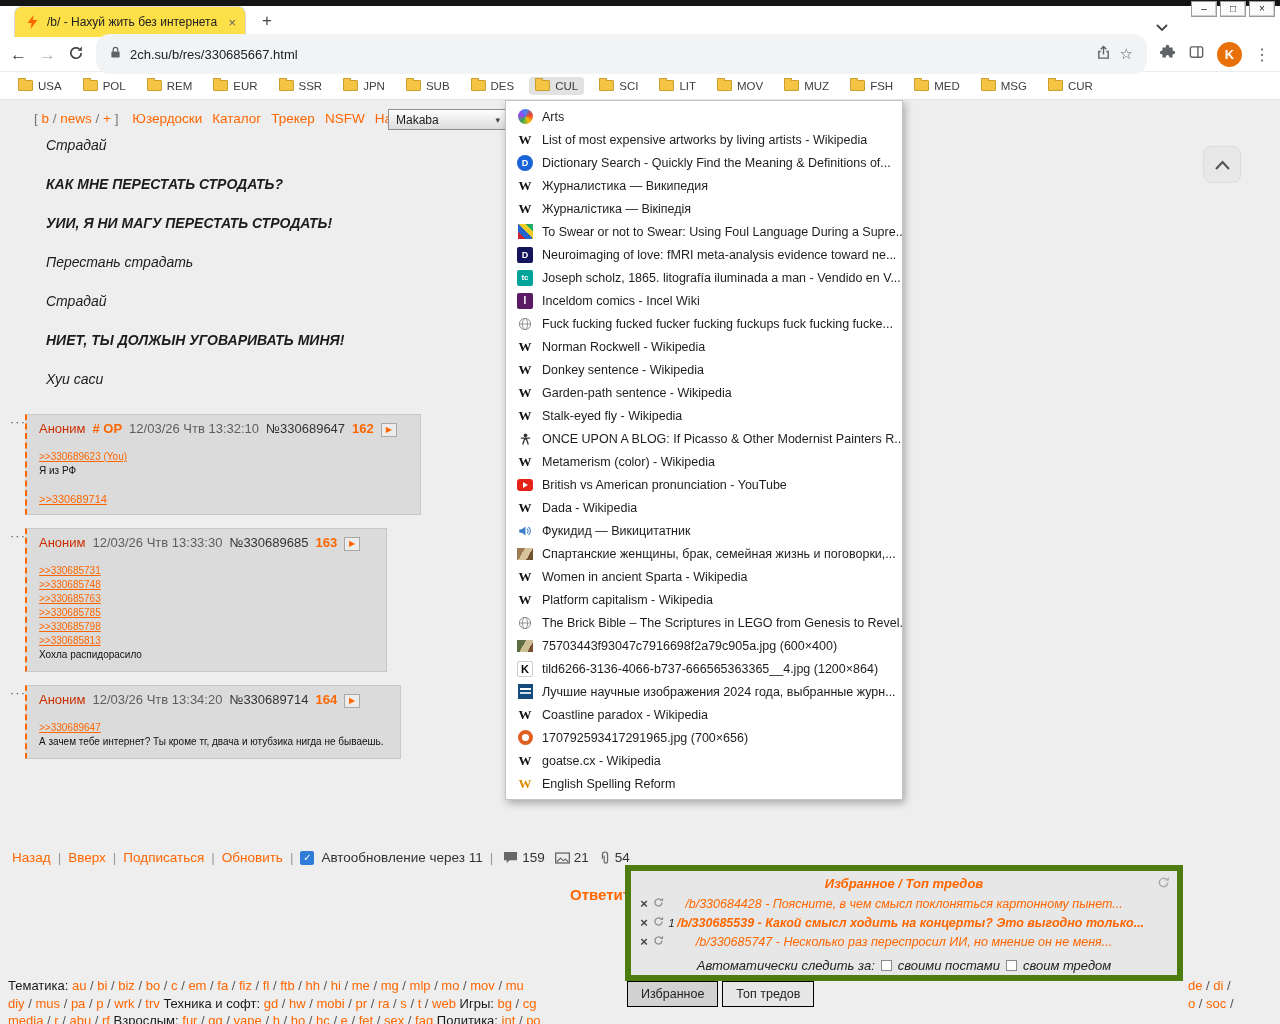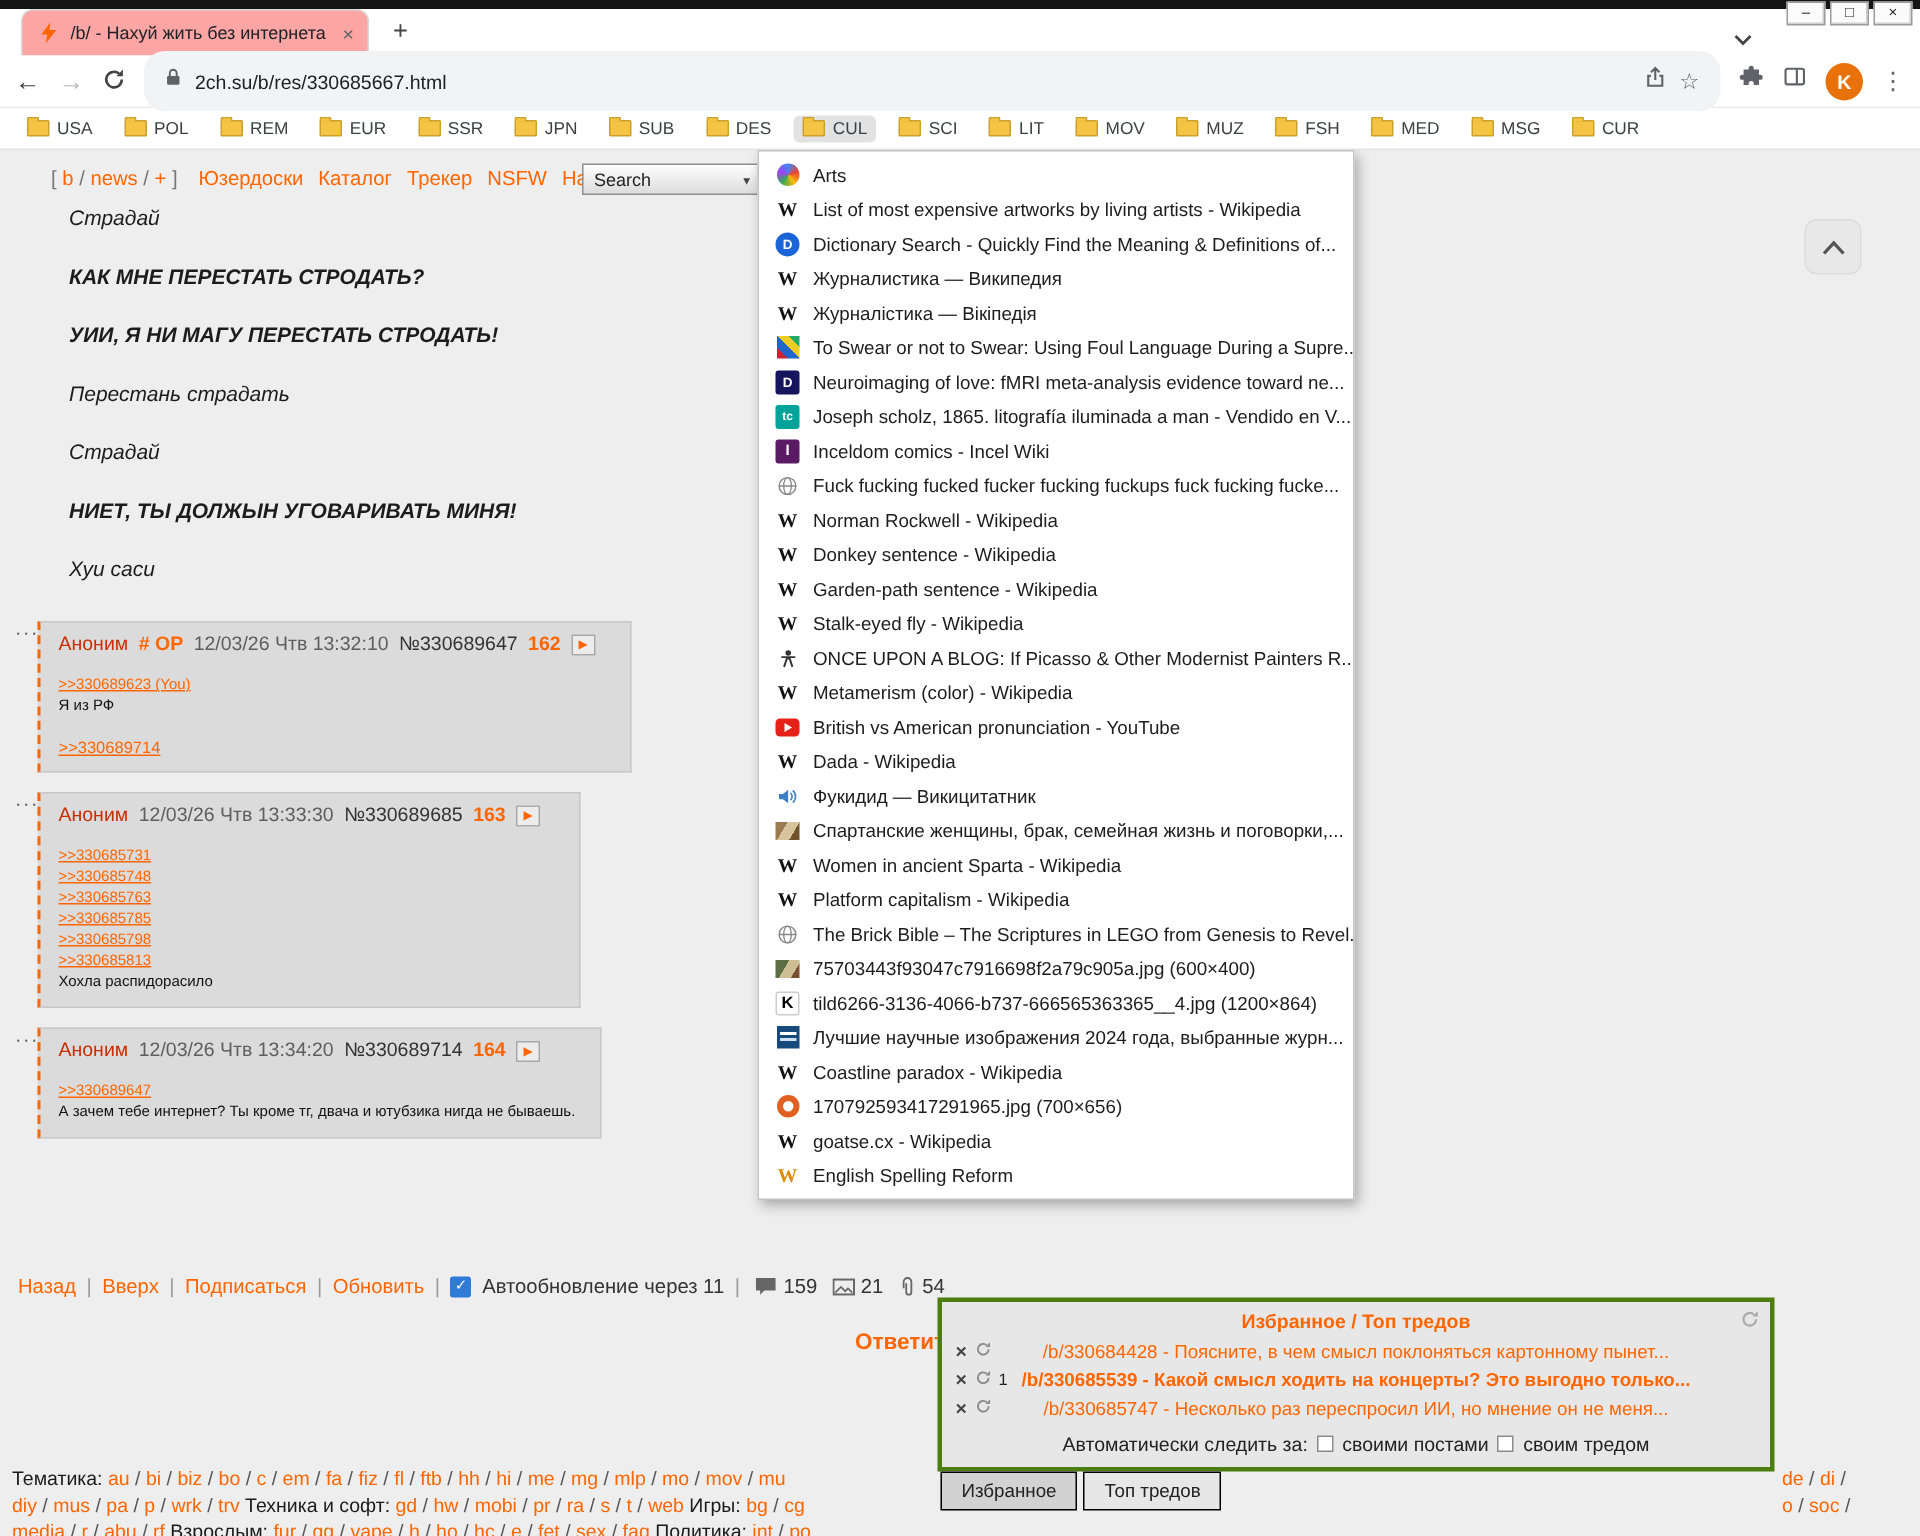--- a/index.html
+++ b/index.html
@@ -8,21 +8,21 @@
     font-family: "Liberation Sans", sans-serif; background: #fff;
   }
   
   .top-strip { position:absolute; top:0; left:0; width:1280px; height:6px; background:#141414; z-index:60; }
   .win-controls { position:absolute; top:1px; right:5px; display:flex; gap:3px; z-index:70; }
   .wc { width:26px; height:16px; background:#fbfbfb; border:1px solid #9b9b9b;
         box-shadow: inset -1px -1px 0 #d0d0d0; font-size:10px; line-height:14px; text-align:center; color:#222; }
   
   .tabstrip { position:absolute; top:6px; left:0; width:1280px; height:31px; background:#fff; z-index:55; }
   .tab { position:absolute; left:14px; top:0; width:232px; height:31px;
-         border:1px solid #d8d8d8; border-bottom:none; border-radius:8px 8px 0 0; background:#fca5a5;
+         border:1px solid #d8d8d8; border-bottom:none; border-radius:8px 8px 0 0; background:#fde047;
          display:flex; align-items:center; gap:7px; padding:0 9px; }
   .tab-title { flex:1; font-size:12px; color:#202124; white-space:nowrap; overflow:hidden; }
   .tab-close { font-size:13px; color:#5f6368; }
   .newtab { position:absolute; left:256px; top:4px; width:22px; height:22px; font-size:17px; color:#444;
             text-align:center; line-height:21px; }
   .tabsearch { position:absolute; right:112px; top:12px; }
   
   .toolbar { position:absolute; top:37px; left:0; width:1280px; height:35px; background:#fff;
              border-bottom:1px solid #ececec; display:flex; align-items:center; padding:0 10px; gap:12px; z-index:55; }
   .navbtn { font-size:17px; color:#414141; line-height:1; }
@@ -103,21 +103,21 @@
   .thread-bar { position:absolute; left:12px; top:750px; font-size:13.5px; color:#333; display:flex;
                 align-items:center; gap:7px; white-space:nowrap; }
   .tb-link { color:#f60; }
   .tb-sep { color:#999; }
   .cb { width:14px; height:14px; background:#2f7bd8; border-radius:2px; color:#fff; font-size:10px;
         line-height:14px; text-align:center; display:inline-block; }
   .cnt-group { display:flex; align-items:center; gap:4px; margin-left:3px; }
   .reply-link { position:absolute; left:570px; top:786px; color:#f60; font-weight:bold; font-size:15px; z-index:2; }
   
   .fav-panel { position:absolute; left:625px; top:765px; width:558px; height:116px; background:#e7e7e7;
-               border:3px solid #4d7c0f; z-index:6; }
+               border:6px solid #4d7c0f; z-index:6;font-style:italic; }
   .fav-title-row { position:relative; text-align:center; padding:5px 0 3px; font-size:13px; font-weight:bold; color:#f60; }
   .fav-refresh { position:absolute; right:7px; top:5px; }
   .fav-row { position:relative; height:19px; font-size:12.5px; display:flex; align-items:center; }
   .fav-icons { position:absolute; left:9px; display:flex; align-items:center; gap:5px; }
   .fav-x { color:#444; font-size:13px; font-weight:bold; line-height:1; }
   .fav-count { font-size:11px; color:#222; }
   .fav-link { width:100%; text-align:center; color:#f60; white-space:nowrap; overflow:hidden; padding:0 46px; }
   .fav-link.b { font-weight:bold; }
   .fav-watch { display:flex; align-items:center; justify-content:center; gap:6px; font-size:13px; color:#222; margin-top:7px; }
   .watch-cb { width:11px; height:11px; background:#fff; border:1px solid #8a8a8a; display:inline-block; }
@@ -270,21 +270,21 @@
       <span class="bm-label">CUR</span>
     </div>
   </div>
 
 <div class="page">
   <div class="board-nav">
     <span id="nav-brackets"><span class="bn-sep">[ </span><span class="bn-board">b</span><span class="bn-sep"> / </span><span class="bn-board">news</span><span class="bn-sep"> / </span><span class="bn-board">+</span><span class="bn-sep"> ]</span></span>
     <span id="nav-links"><span class="bn-link">Юзердоски</span><span class="bn-link">Каталог</span><span class="bn-link">Трекер</span><span class="bn-link">NSFW</span><span class="bn-link">Настройки</span></span>
   </div>
   <div class="style-select">
-    <span>Search</span>
+    <span>Makaba</span>
     <span class="sel-arrow">▾</span>
   </div>
   <div class="scrolltop">
     <svg width="19" height="14" viewBox="0 0 19 14">
         <polyline points="3,11 9.5,4 16,11" fill="none" stroke="#555" stroke-width="2.2"></polyline>
       </svg>
   </div>
 
   <div class="dialogue">
       <div class="dia-line">Страдай</div>

